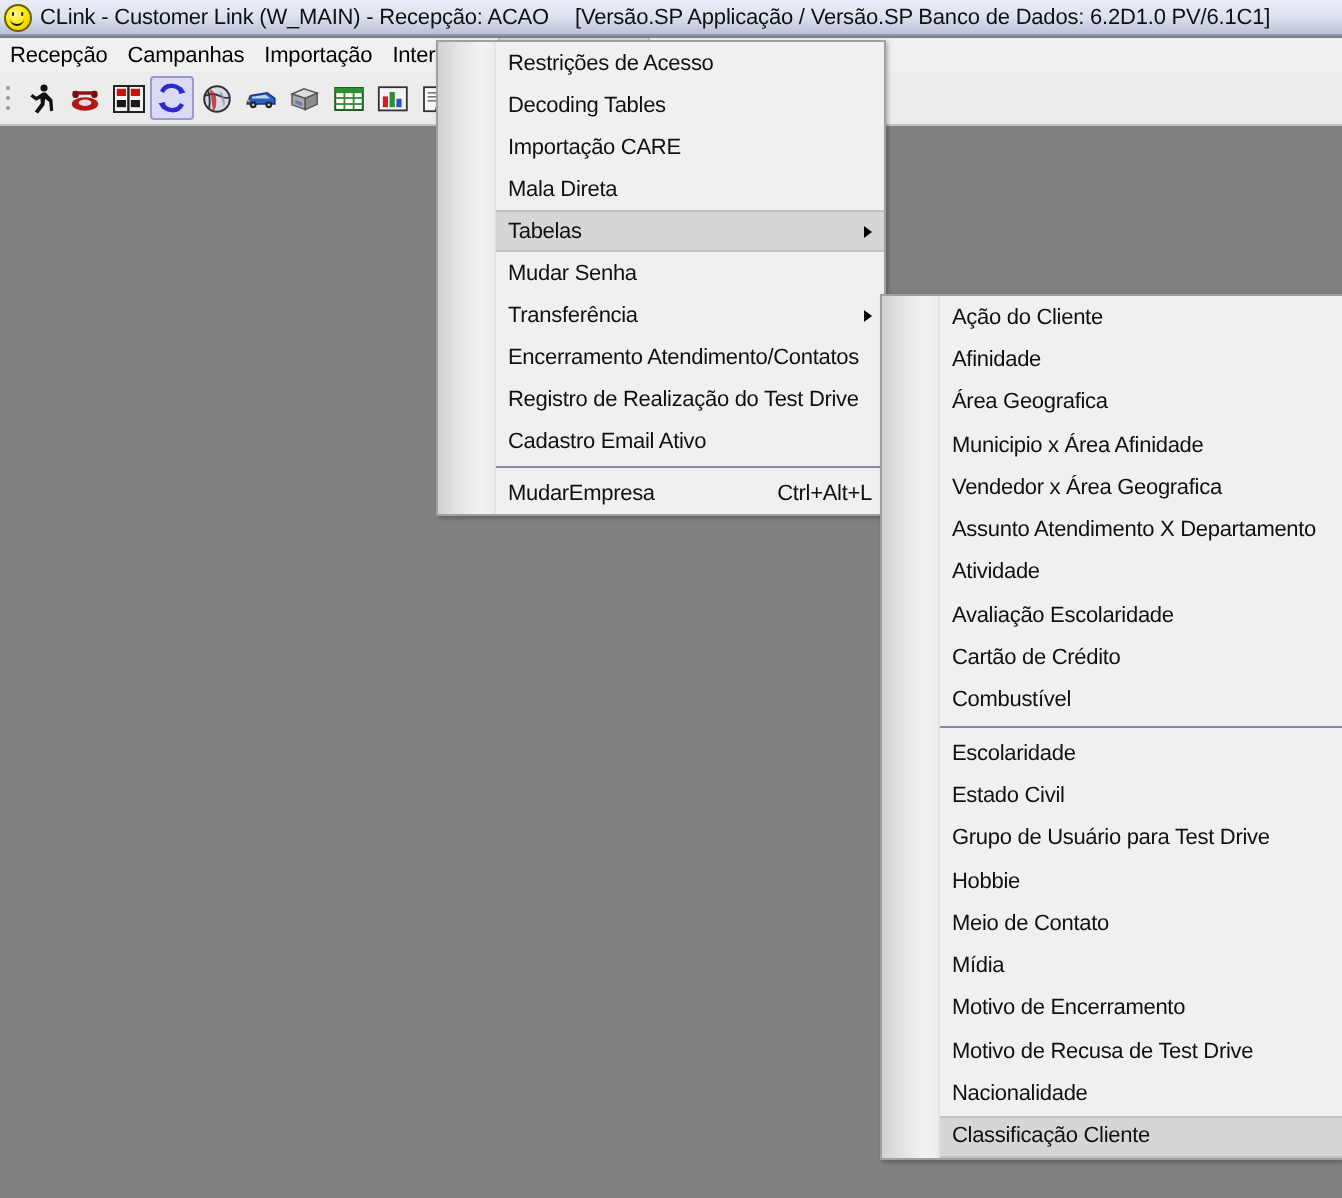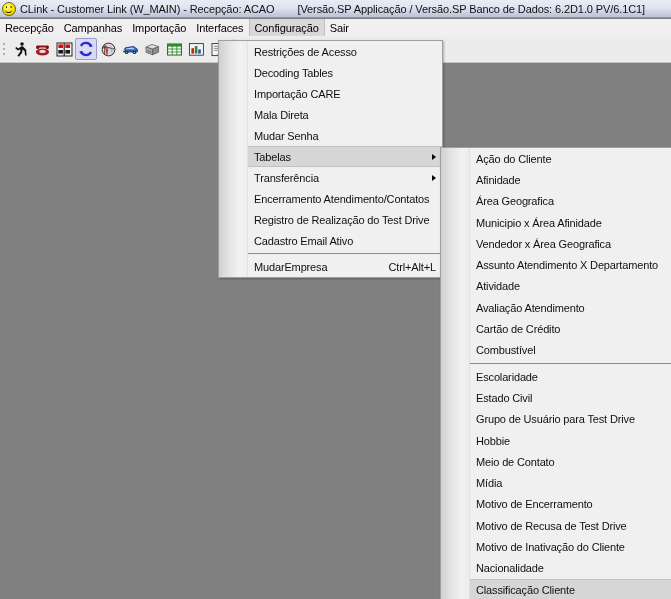--- a/index.html
+++ b/index.html
@@ -68,21 +68,21 @@
   .titlebar .title-text {
     font-size: 11px;
     color: #101010;
     white-space: nowrap;
     letter-spacing: -0.1px;
   }
   .titlebar .title-version {
     font-size: 11px;
     color: #101010;
     white-space: nowrap;
-    margin-left: 23px;
+    margin-left: 13px;
     letter-spacing: -0.1px;
   }
 
   
   .menubar {
     position: absolute;
     left: 0; top: 19px;
     width: 671px;
     height: 17px;
     background: #f0f0f0;
@@ -229,21 +229,21 @@
   }
   .popup .sep {
     height: 1px;
     background: #8a8aa8;
     margin: 2px 0 2px 0;
   }
 
   
   #config-popup {
     left: 218px;
-    top: 40px;
+    top: 20px;
     width: 225px;
   }
   
   #tabelas-popup {
     left: 440px;
     top: 147px;
     width: 231px;
     border-right: none;
   }
   #tabelas-popup .mi { height: 21.3px; }
@@ -378,28 +378,28 @@
       </div>
       <div class="mi">
         <span class="label">Decoding Tables</span>
       </div>
       <div class="mi">
         <span class="label">Importação CARE</span>
       </div>
       <div class="mi">
         <span class="label">Mala Direta</span>
       </div>
-      <div class="mi">
-        <span class="label">Mudar Senha</span>
-      </div>
       <div class="mi hl">
         <span class="label">Tabelas</span>
         <span class="arrow"></span>
       </div>
       <div class="mi">
+        <span class="label">Mudar Senha</span>
+      </div>
+      <div class="mi">
         <span class="label">Transferência</span>
         <span class="arrow"></span>
       </div>
       <div class="mi">
         <span class="label">Encerramento Atendimento/Contatos</span>
       </div>
       <div class="mi">
         <span class="label">Registro de Realização do Test Drive</span>
       </div>
       <div class="mi">
@@ -431,21 +431,21 @@
       <div class="mi">
         <span class="label">Vendedor x Área Geografica</span>
       </div>
       <div class="mi">
         <span class="label">Assunto Atendimento X Departamento</span>
       </div>
       <div class="mi">
         <span class="label">Atividade</span>
       </div>
       <div class="mi">
-        <span class="label">Avaliação Atendimento</span>
+        <span class="label">Avaliação Escolaridade</span>
       </div>
       <div class="mi">
         <span class="label">Cartão de Crédito</span>
       </div>
       <div class="mi">
         <span class="label">Combustível</span>
       </div>
       <div class="sep"></div>
       <div class="mi">
         <span class="label">Escolaridade</span>
@@ -463,23 +463,20 @@
         <span class="label">Meio de Contato</span>
       </div>
       <div class="mi">
         <span class="label">Mídia</span>
       </div>
       <div class="mi">
         <span class="label">Motivo de Encerramento</span>
       </div>
       <div class="mi">
         <span class="label">Motivo de Recusa de Test Drive</span>
-      </div>
-      <div class="mi">
-        <span class="label">Motivo de Inativação do Cliente</span>
       </div>
       <div class="mi">
         <span class="label">Nacionalidade</span>
       </div>
       <div class="mi hl">
         <span class="label">Classificação Cliente</span>
       </div>
     </div>
   </div>
 

